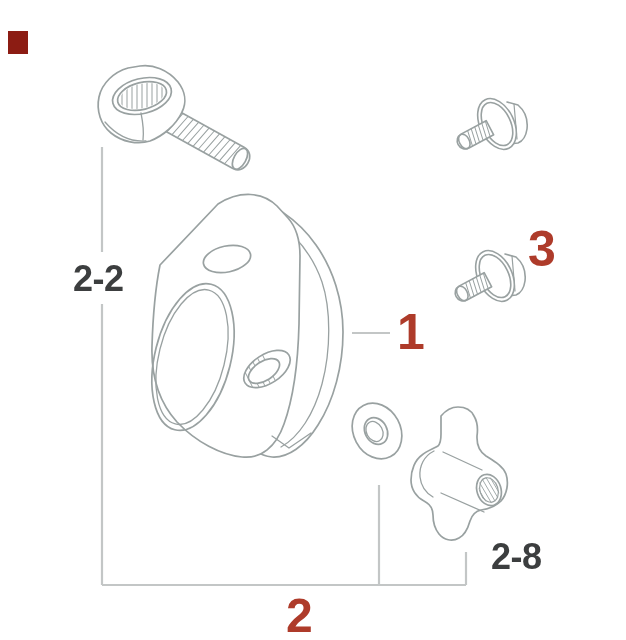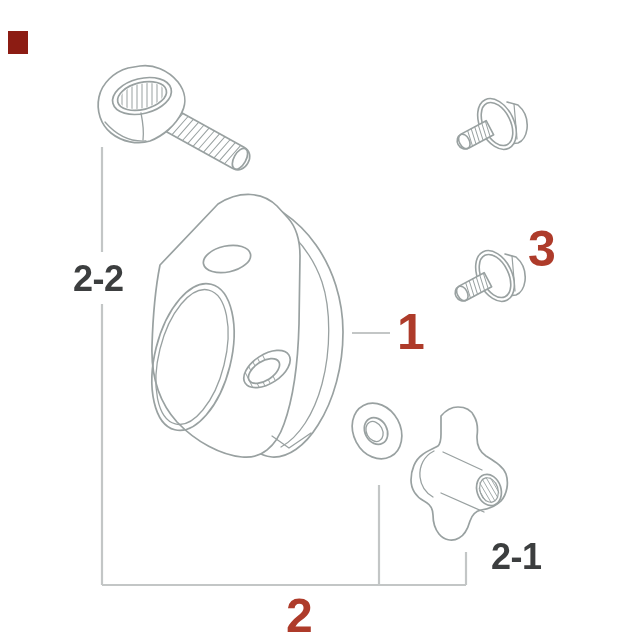--- a/index.html
+++ b/index.html
@@ -156,16 +156,16 @@
               <line x1="490" y1="470" x2="503" y2="493"></line>
           </g>
         </g>
       </g>
     </g>
   </svg>
 
   <div class="lbl red c-body">1</div>
   <div class="lbl red c-bolt">3</div>
   <div class="lbl red c-assembly">2</div>
-  <div class="lbl dark c-knob">2-1</div>
+  <div class="lbl dark c-knob">2-8</div>
   <div class="lbl dark c-eyebolt">2-2</div>
 
 </div>
 
 </body></html>

